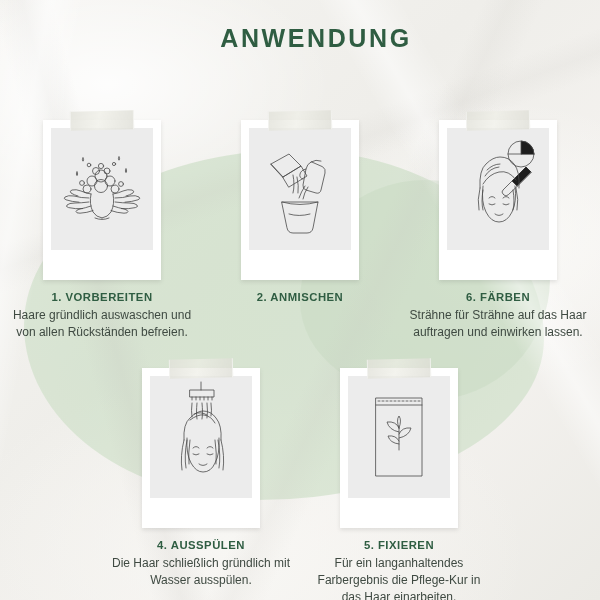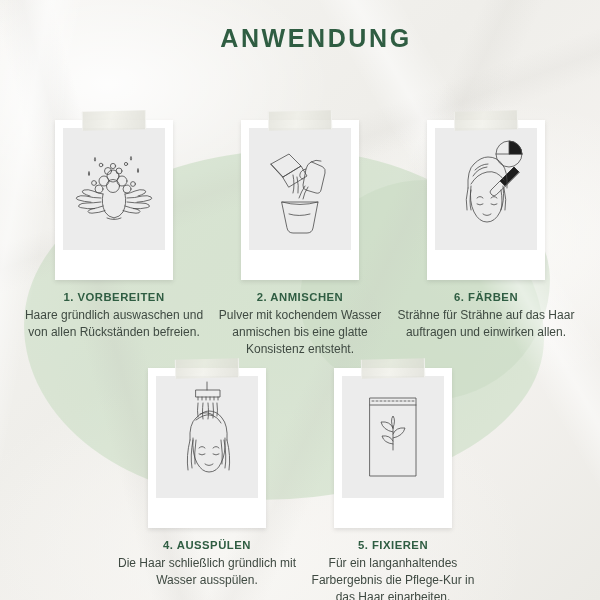--- a/index.html
+++ b/index.html
@@ -82,20 +82,21 @@
     letter-spacing: 1.0px;
     color: #4e6b57;
     font-weight: normal;
   }
 
   .grid-row {
     position: absolute;
     display: flex;
     justify-content: center;
     width: 100%;
+    gap: 12px;
   }
   .row-1 { top: 120px; }
   .row-2 { top: 368px; }
 
   .step {
     width: 186px;
     display: flex;
     flex-direction: column;
     align-items: center;
     position: relative;
@@ -241,21 +242,20 @@
 
                 <path d="M33 74 l36 0 l-5 26 q-1 5 -6 5 l-14 0 q-5 0 -6 -5 Z"></path>
                 <path d="M33 74 q18 5 36 0"></path>
                 <path d="M40 86 q10 3 21 0"></path>
               </g>
             </svg>
           </div>
         </div>
       </div>
       <div class="step-title">2. ANMISCHEN</div>
-      <div class="step-desc">Pulver mit kochendem Wasser anmischen bis eine glatte Konsistenz entsteht.</div>
     </div>
 
     <div class="step">
       <div class="polaroid-wrap">
         <div class="tape"></div>
         <div class="polaroid">
           <div class="photo">
             <svg viewBox="0 0 102 122" xmlns="http://www.w3.org/2000/svg">
               <g fill="none" stroke="#4a4a4a" stroke-width="0.8" stroke-linecap="round" stroke-linejoin="round">
 
@@ -283,21 +283,21 @@
                 <path d="M56 70 q3 -3 6 0"></path>
                 <path d="M42 76 q3 2 6 0"></path>
                 <path d="M56 76 q3 2 6 0"></path>
                 <path d="M48 86 q4 3 8 0"></path>
               </g>
             </svg>
           </div>
         </div>
       </div>
       <div class="step-title">6. FÄRBEN</div>
-      <div class="step-desc">Strähne für Strähne auf das Haar auftragen und einwirken allen.</div>
+      <div class="step-desc">Strähne für Strähne auf das Haar auftragen und einwirken lassen.</div>
     </div>
 
   </div>
 
   <div class="grid-row row-2">
 
     <div class="step">
       <div class="polaroid-wrap">
         <div class="tape"></div>
         <div class="polaroid">

